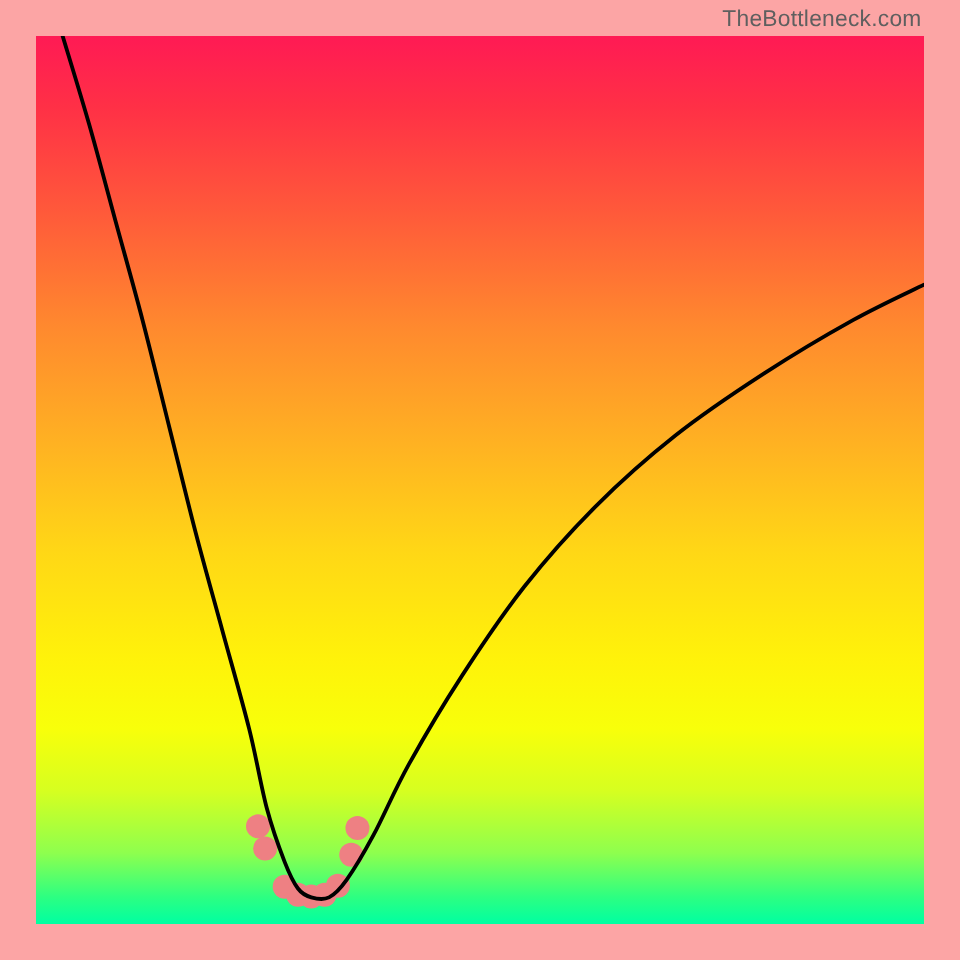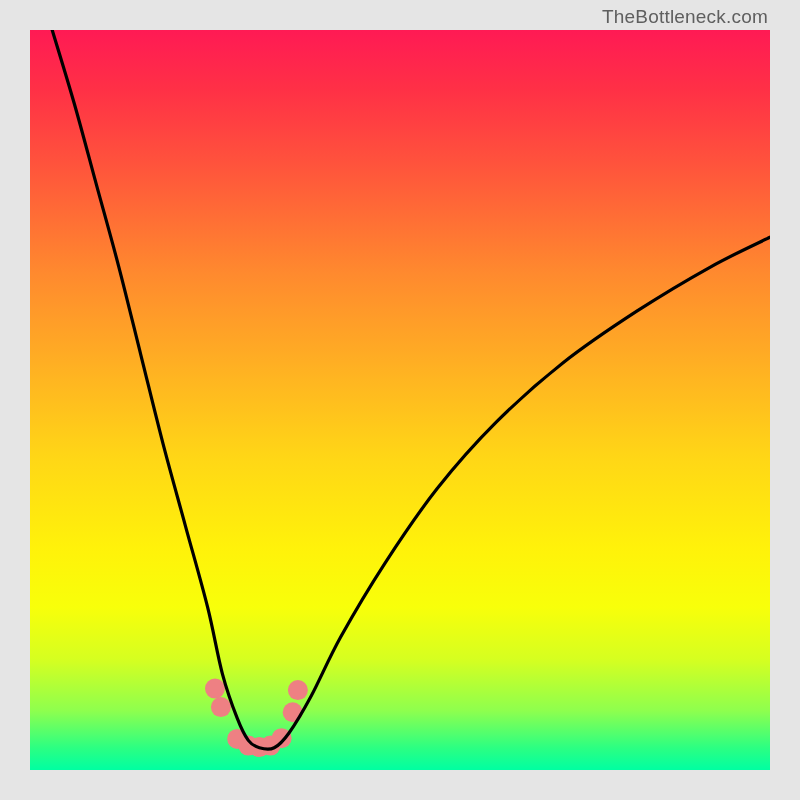--- a/index.html
+++ b/index.html
@@ -9,21 +9,21 @@
     height: 800px;
     background: #000000;
     overflow: hidden;
   }
   .frame {
     position: absolute;
     top: 0;
     left: 0;
     width: 800px;
     height: 800px;
-    background: #e5e5e5;
+    background: #fca5a5;
   }
   .plot-area {
     position: absolute;
     top: 30px;
     left: 30px;
     width: 740px;
     height: 740px;
     background: linear-gradient(to bottom,
       #ff1a54 0%,
       #ff3046 8%,

